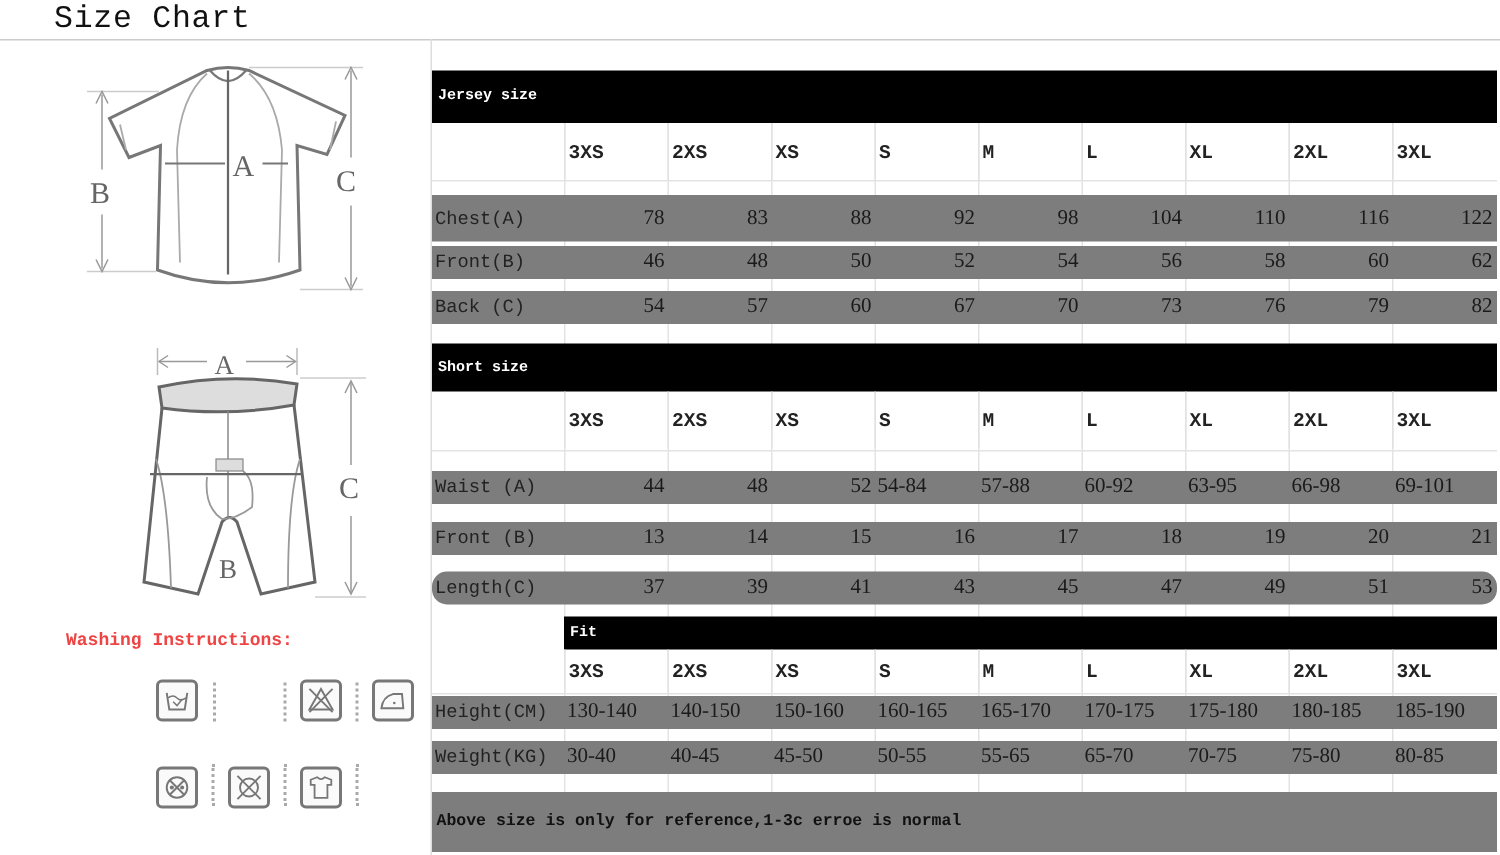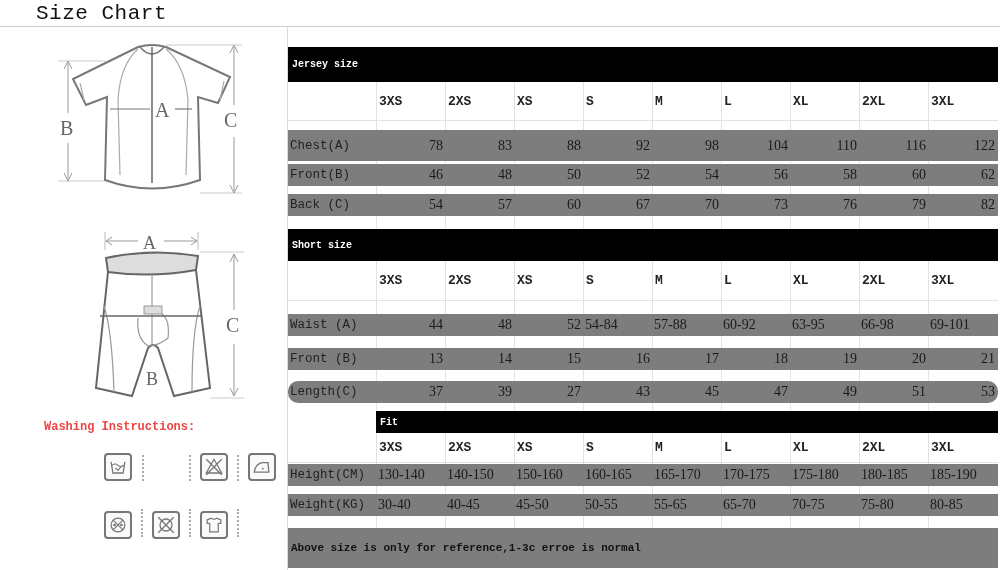--- a/index.html
+++ b/index.html
@@ -255,21 +255,21 @@
   <div class="cell cn num">18</div>
   <div class="cell cn num">19</div>
   <div class="cell cn num">20</div>
   <div class="cell cn num">21</div>
 </div>
 
 <div class="row bar" style="top:381px;height:22px;left:288px;border-radius:10px;">
   <div class="cell c0 lbl">Length(C)</div>
   <div class="cell cn num">37</div>
   <div class="cell cn num">39</div>
-  <div class="cell cn num">27</div>
+  <div class="cell cn num">41</div>
   <div class="cell cn num">43</div>
   <div class="cell cn num">45</div>
   <div class="cell cn num">47</div>
   <div class="cell cn num">49</div>
   <div class="cell cn num">51</div>
   <div class="cell cn num">53</div>
 </div>
 
 <div class="header-black" style="left:376px;top:411px;width:622px;height:22px;">Fit</div>
 

